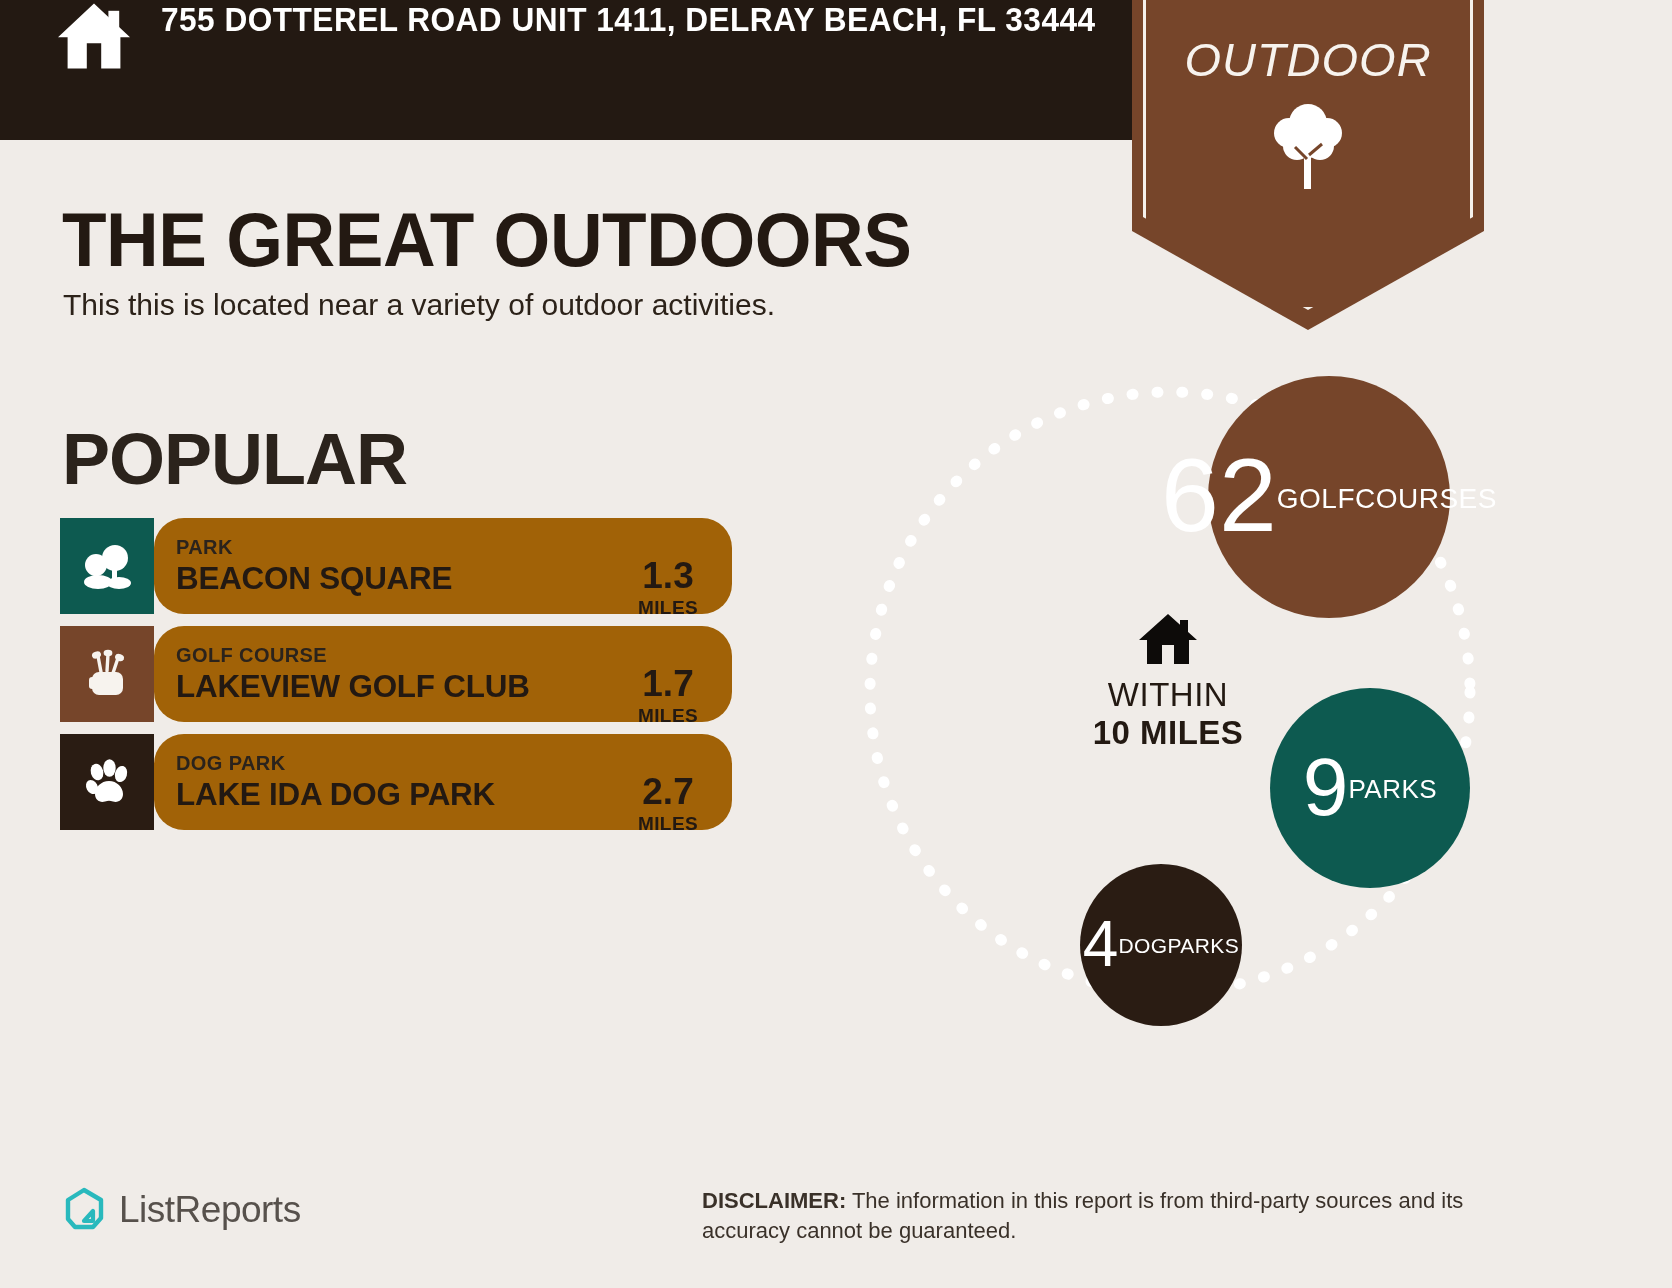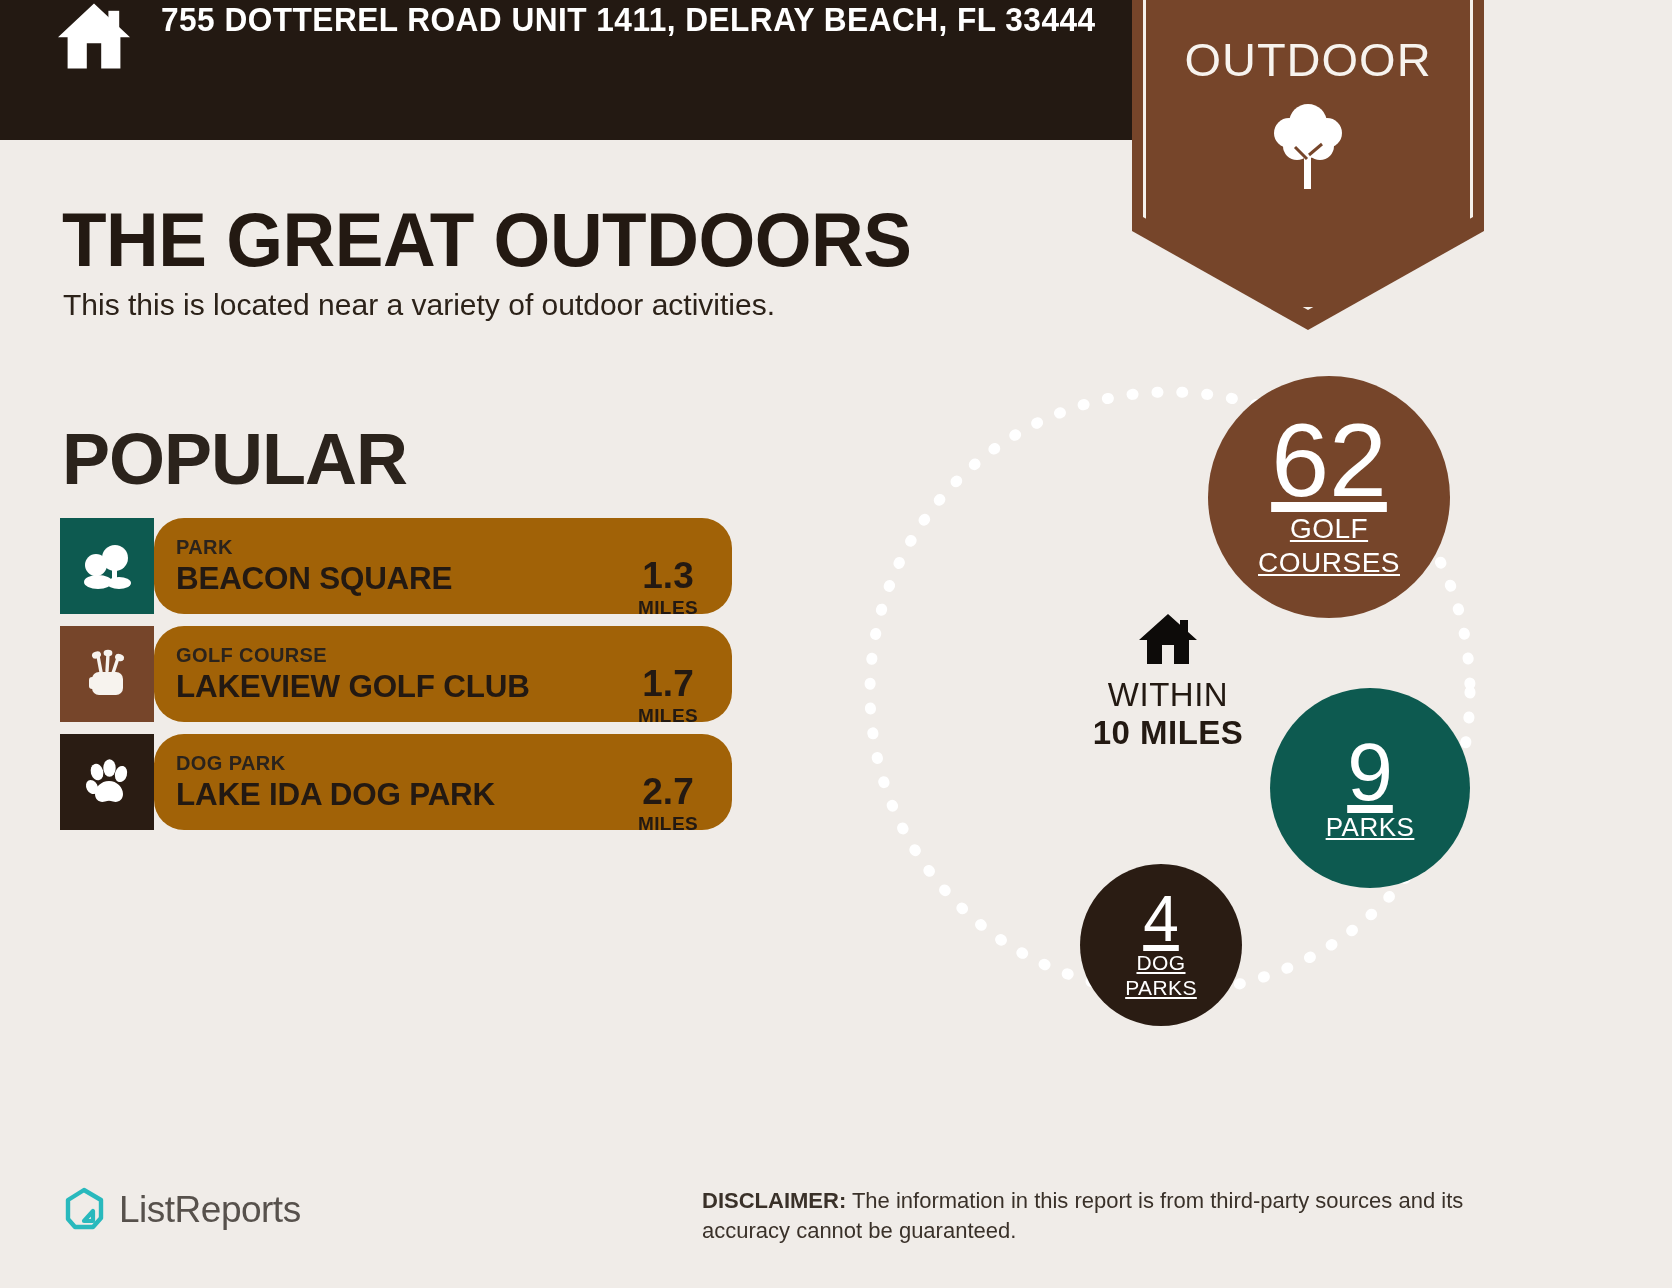--- a/index.html
+++ b/index.html
@@ -30,21 +30,21 @@
     clip-path:polygon(0 0, 100% 0, 100% 70%, 50% 100%, 0 70%);
     text-align:center;
   }
   .badge-inner{
     position:absolute; left:11px; top:0px; width:330px; height:310px;
     border:3px solid #f5f1ec; border-top:none;
     clip-path:polygon(0 0, 100% 0, 100% 70%, 50% 100%, 0 70%);
   }
   .badge-line1{
     position:relative; margin-top:36px; color:#f7f3ee; font-size:47px;
-    letter-spacing:1px; font-weight:300; line-height:1.0;
+    letter-spacing:1px; font-weight:300; line-height:1.0;font-style:italic;
   }
   .badge-line2{
     position:relative; color:#fff; font-size:47px; font-weight:bold;
     letter-spacing:1px; line-height:1.05;
   }
   .badge-tree{ position:relative; margin-top:14px; }
 
   
   .main-title{
     position:absolute; left:62px; top:196px;
@@ -82,23 +82,22 @@
   }
   .row-dist{ text-align:center; width:92px; flex:none;margin-top:44px; }
   .row-dist-val{ font-size:37px; font-weight:bold; color:#231912; line-height:1.0; }
   .row-dist-unit{ font-size:19px; font-weight:bold; color:#231912; letter-spacing:0.4px; margin-top:3px; }
 
   
   .diagram{ position:absolute; left:840px; top:360px; width:700px; height:700px; }
   .dotted-circle{ position:absolute; left:20px; top:22px; }
   .bubble{
     position:absolute; border-radius:50%; color:#fff;
-    display:flex; flex-direction:column; align-items:center; justify-content:center;
+    display:flex; flex-direction:row; align-items:center; justify-content:center;
     text-align:center;
-    text-decoration:underline;
   }
   .bubble-num{ font-weight:300; line-height:0.95; }
   .bubble-lbl{ font-weight:400; line-height:1.1; }
 
   .b-golf{ left:368px; top:16px; width:242px; height:242px; background:#76452a; }
   .b-golf .bubble-num{ font-size:104px; margin-top:-4px; }
   .b-golf .bubble-lbl{ font-size:28px; letter-spacing:0.5px; margin-top:4px; }
 
   .b-parks{ left:430px; top:328px; width:200px; height:200px; background:#0d5a50; }
   .b-parks .bubble-num{ font-size:82px; margin-top:-2px; }

